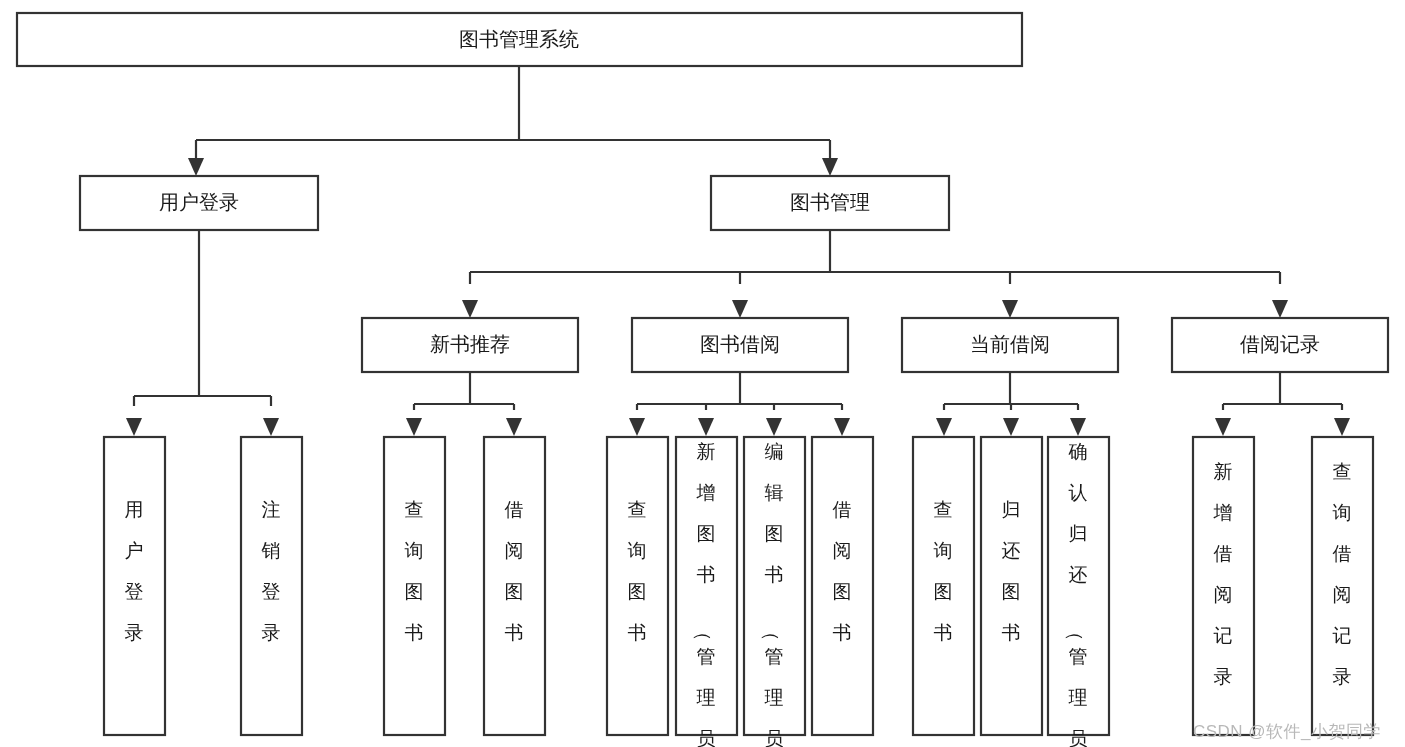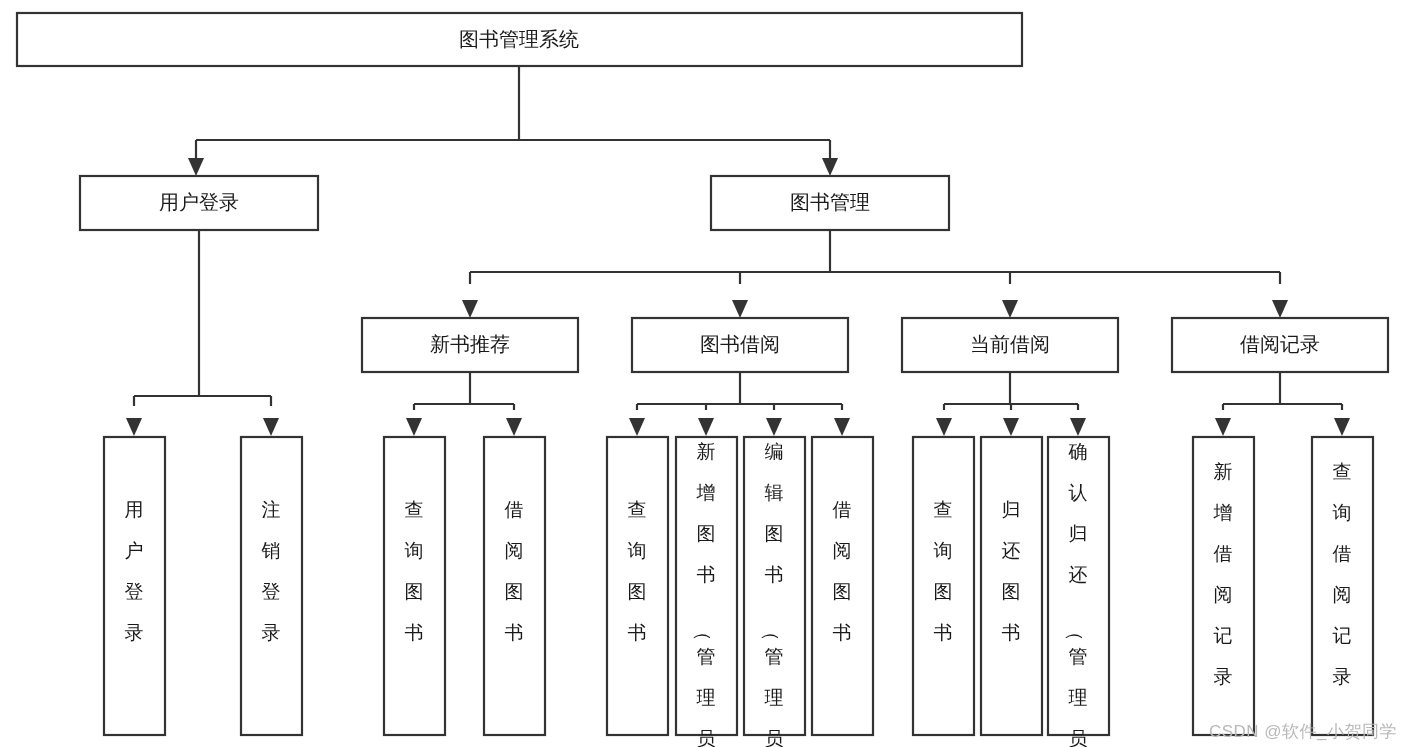--- a/index.html
+++ b/index.html
@@ -49,21 +49,21 @@
     dominant-baseline: middle;
   }
   .node-label-v {
     font-family: "Liberation Sans", "DejaVu Sans", sans-serif;
     font-size: 19px;
     fill: #1a1a1a;
     text-anchor: middle;
   }
   .watermark {
     position: absolute;
-    right: 8px;
+    right: 24px;
     bottom: 4px;
     font-family: "Liberation Sans", "DejaVu Sans", sans-serif;
     font-size: 17px;
     color: #b8b8b8;
     letter-spacing: 0.5px;
     white-space: nowrap;
     user-select: none;
   }
 </style>
 </head>

